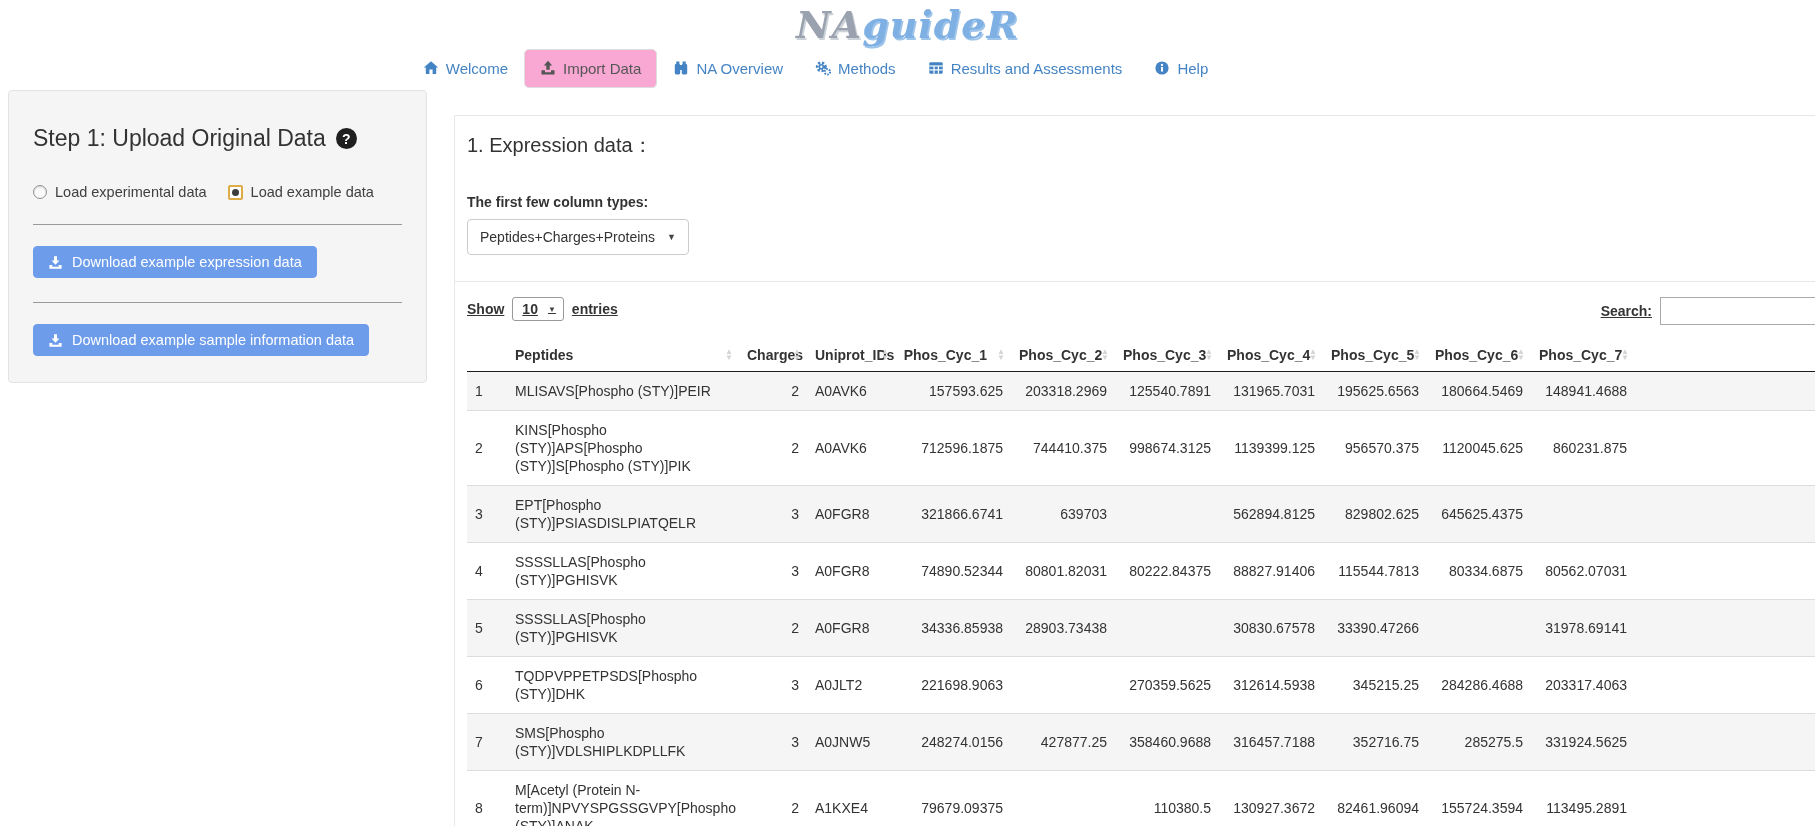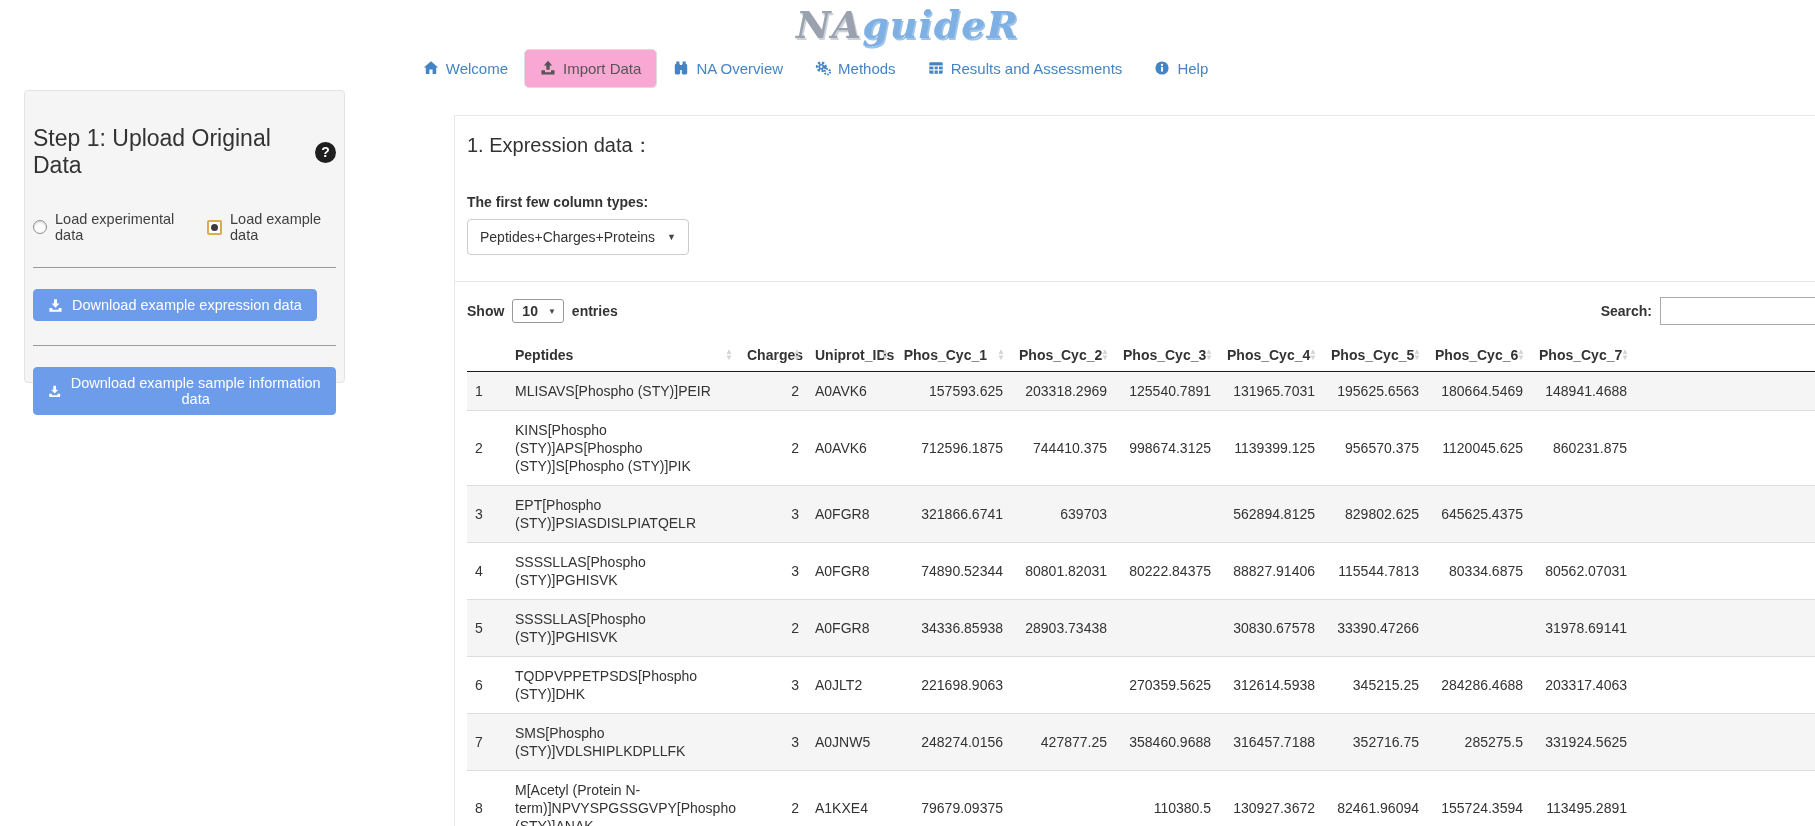--- a/index.html
+++ b/index.html
@@ -19,23 +19,23 @@
 
   
   .nav-row { display:flex; justify-content:center; align-items:center;
              position:relative; left:-92px; height:42px; margin-top:1px; }
   .nav-tab { display:flex; align-items:center; gap:7px; padding:10px 15px;
              color:#4584c4; font-size:15px; cursor:pointer; white-space:nowrap; border:1px solid transparent; }
   .nav-tab.active { border:1px solid #ddd; border-radius:5px; color:#555; background:#f9a8d4; }
   .nav-tab svg { width:16px; height:16px; flex:0 0 auto; }
 
   
-  .sidebar { position:absolute; left:24px; top:90px; width:321px; height:293px;
+  .sidebar { position:absolute; left:8px; top:90px; width:419px; height:293px;
              background:#f5f5f5; border:1px solid #e3e3e3; border-radius:4px;
-             padding:20px 8px; }
+             padding:20px 24px; }
   .sidebar h1 { font-size:23px; font-weight:400; color:#333; margin:14px 0 0 0;
                 display:flex; align-items:center; gap:10px; }
   .qicon { width:21px; height:21px; border-radius:50%; background:#1f1f1f; color:#fff;
            font-weight:700; display:inline-flex; align-items:center; justify-content:center;
            font-size:14px; flex:0 0 auto; cursor:pointer; }
   .radio-row { margin-top:32px; display:flex; align-items:center; gap:9px;
                font-size:14.5px; color:#404040; }
   .radio-group { display:flex; align-items:center; gap:8px; cursor:pointer; }
   .radio-group + .radio-group { margin-left:12px; }
   .radio-circle { width:14px; height:14px; border-radius:50%; border:1px solid #8f8f8f;
@@ -54,21 +54,21 @@
           border-left:1px solid #e7e7e7; border-top:1px solid #e7e7e7;
           padding:16px 0 0 12px; }
   .main h2 { font-size:20px; font-weight:400; margin:0; color:#333; }
   .col-types-label { font-weight:700; font-size:14px; margin-top:35px; }
   .select-box { margin-top:9px; width:222px; height:36px; border:1px solid #ccc; border-radius:4px;
                 background:#fff; display:flex; align-items:center; justify-content:space-between;
                 padding:0 12px; font-size:14px; color:#333; cursor:pointer; }
   .caret { font-size:9px; color:#444; }
   .main-divider { border:0; border-top:1px solid #e7e7e7; margin:26px 0 0 -12px; }
 
-  .controls { display:flex; justify-content:space-between; align-items:center; margin-top:15px; }
+  .controls { display:flex; justify-content:space-between; align-items:flex-start; margin-top:15px;text-decoration:underline; }
   .show-ctl { display:flex; align-items:center; gap:8px; font-weight:700; color:#333; }
   .len-select { border:1px solid #999; border-radius:3px; height:24px; display:inline-flex;
                 align-items:center; gap:10px; padding:0 7px 0 9px; font-weight:700;
                 background:#fff; cursor:pointer; }
   .len-select .caret { font-size:8px; }
   .search-ctl { display:flex; align-items:center; gap:8px; font-weight:700; margin-right:-45px; }
   .search-input { height:28px; width:200px; border:1px solid #aaa; background:#fff;
                   font-family:"Liberation Sans", sans-serif; font-size:14px; padding:0 6px; outline:none; }
 
   

